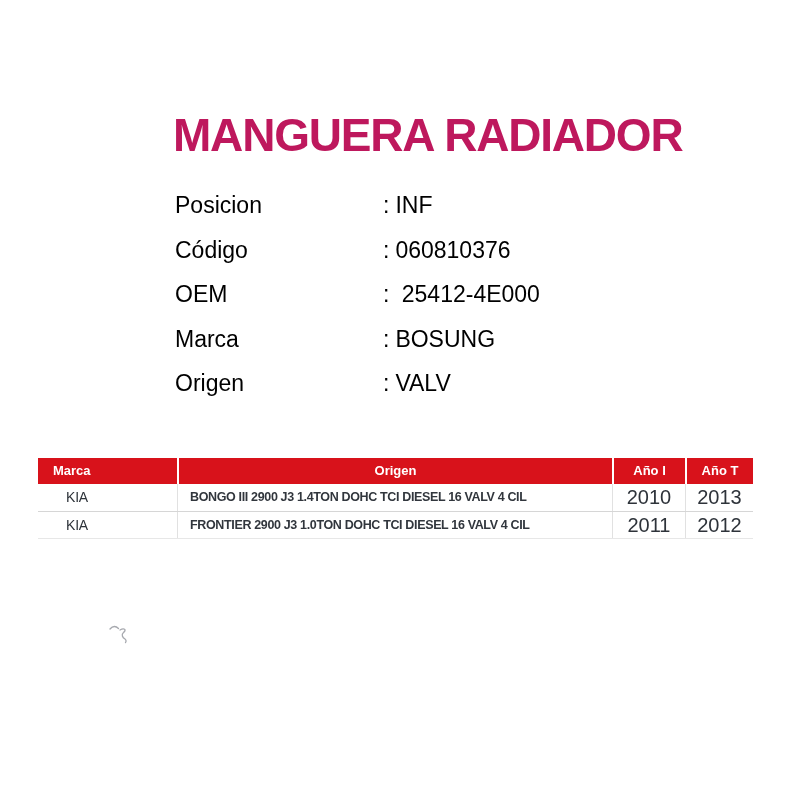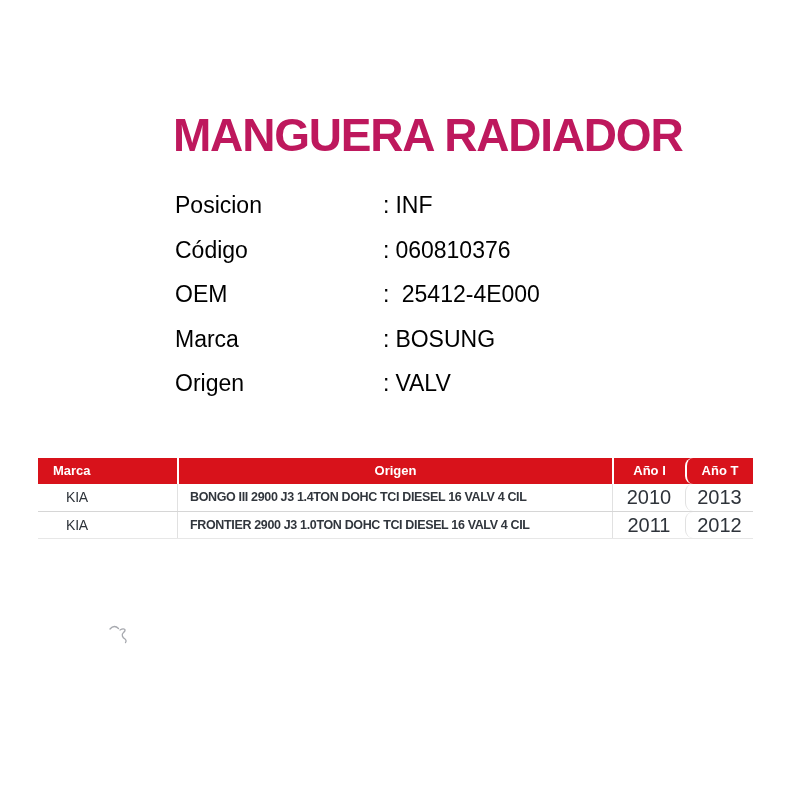--- a/index.html
+++ b/index.html
@@ -70,21 +70,21 @@
     line-height: 27.5px;
     color: #2e333a;
   }
   .t-body .c2, .t-body .c3, .t-body .c4 { border-left: 1px solid #e1e1e1; }
   .t-body.row-0 { border-bottom: 1px solid #d6d6d6; }
   .t-body.row-1 { border-bottom: 1px solid #e7e7e7; }
 
   .c1 { flex: 0 0 139px; width: 139px; padding-left: 15px; text-align: left; overflow: hidden; }
   .c2 { flex: 0 0 435px; width: 435px; overflow: hidden; }
   .c3 { flex: 0 0 73px;  width: 73px;  text-align: center; overflow: hidden; }
-  .c4 { flex: 0 0 68px;  width: 68px;  text-align: center; overflow: hidden; border-radius: 8px; }
+  .c4 { flex: 0 0 68px;  width: 68px;  text-align: center; overflow: hidden; }
 
   .t-head .c2 { text-align: center; }
   .t-body .c1 { padding-left: 28px; font-size: 14px; letter-spacing: -0.2px; }
   .t-body .c2 { padding-left: 12px; font-weight: 600; letter-spacing: -0.35px; font-size: 12.5px; color: #31363d; }
   .t-body .c3, .t-body .c4 { font-size: 20px; }
 
   
   .squiggle {
     position: absolute;
     left: 108px;

